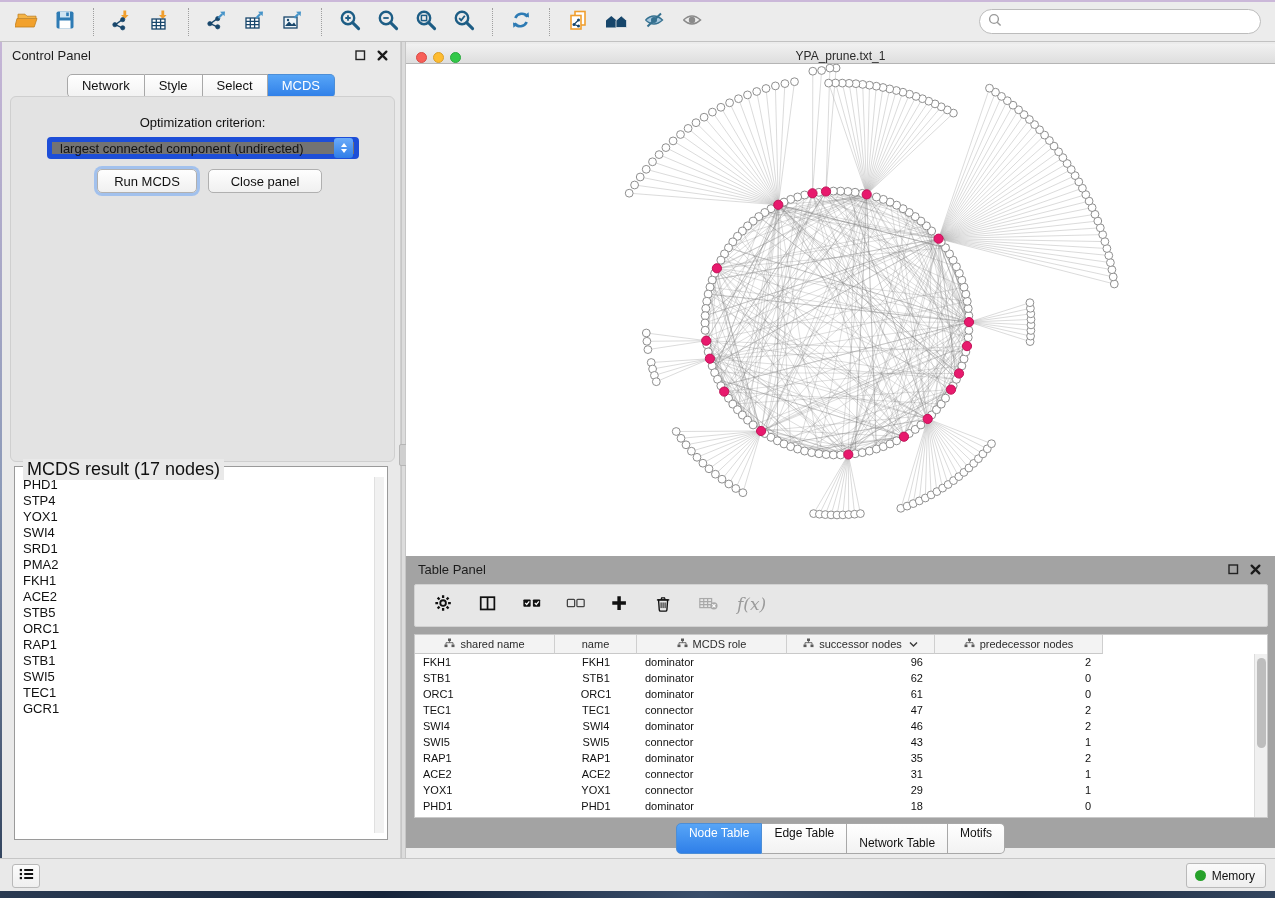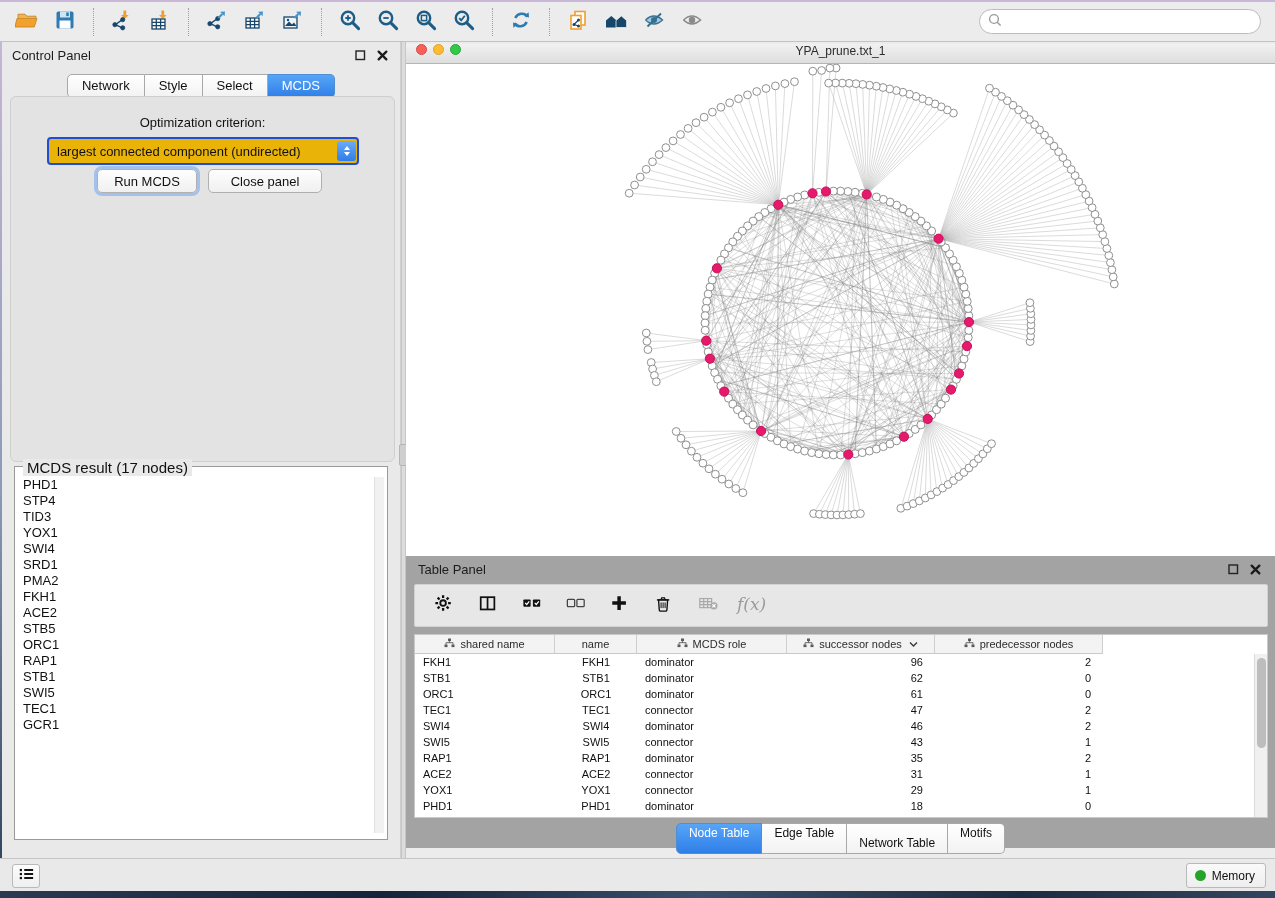--- a/index.html
+++ b/index.html
@@ -38,57 +38,57 @@
   .seg-tab { font-size:13px; color:#111; background:linear-gradient(#ffffff,#f2f2f2);
     border:1px solid #a8a8a8; border-left:none; padding:3px 14px 4px; min-width:56px; text-align:center; }
   .seg-tab:first-child { border-left:1px solid #a8a8a8; border-radius:5px 0 0 5px; }
   .seg-tab:last-child { border-radius:0 5px 5px 0; }
   .seg-tab.active { background:linear-gradient(#57a5f7,#2f7fe8); color:#fff; border-color:#4d8ed6; }
 
   #cp-tabs { position:absolute; left:0; top:32px; width:100%; }
   #cp-box { position:absolute; left:8px; top:54px; width:385px; height:366px;
     background:#e3e3e3; border:1px solid #cfcfcf; border-radius:6px; }
   #opt-label { position:absolute; top:18px; width:100%; text-align:center; font-size:13px; color:#111; }
-  #opt-select { position:absolute; left:36px; top:40px; width:312px; height:28px; background:#eab308;
-    border:2px solid #1d4ed8; border-radius:4px; display:flex; align-items:center; }
+  #opt-select { position:absolute; left:36px; top:40px; width:312px; height:22px; background:#737373;
+    border:5px solid #1d4ed8; border-radius:4px; display:flex; align-items:center; }
   #opt-select .val { flex:1; font-size:13px; padding-left:8px; color:#111; white-space:nowrap; }
   #opt-select .stepper { width:19px; height:20px; margin-right:1px; border-radius:3px;
     background:linear-gradient(#6cacf9,#2f7de8); display:flex; flex-direction:column;
     align-items:center; justify-content:center; gap:2px; }
   .stepper .tri-up { width:0; height:0; border-left:3.5px solid transparent; border-right:3.5px solid transparent; border-bottom:4.5px solid #fff; }
   .stepper .tri-dn { width:0; height:0; border-left:3.5px solid transparent; border-right:3.5px solid transparent; border-top:4.5px solid #fff; }
   .mac-btn { position:absolute; top:72px; height:24px; background:linear-gradient(#fefefe,#f0f0f0);
     border:1px solid #b0b0b0; border-radius:5px; font-size:13px; color:#111;
     display:flex; align-items:center; justify-content:center; }
   #run-btn { left:86px; width:100px; box-shadow:0 0 0 3px rgba(110,165,245,.55); }
   #close-btn { left:197px; width:114px; }
 
   #mcds-fieldset { position:absolute; left:12px; top:424px; width:374px; height:374px;
     border:1px solid #9a9a9a; background:#fff; }
   #mcds-legend { position:absolute; left:8px; top:-8px; background:#e9e9e9;
-    padding:0 4px; font-size:15px; color:#111; }
+    padding:0 4px; font-size:18px; color:#111; }
   #mcds-list { position:absolute; left:4px; top:10px; right:14px; bottom:6px;
     font-size:13px; line-height:16px; color:#111; padding-left:4px; overflow:hidden; }
   #mcds-scroll { position:absolute; right:3px; top:10px; width:10px; bottom:6px;
     background:#f1f1f1; border-left:1px solid #e0e0e0; }
 
   
   #v-split { left:401px; top:42px; width:5px; height:816px; background:#dcdcdc;
     border-left:1px solid #c6c6c6; border-right:1px solid #c6c6c6; }
   #v-split .grip { position:absolute; left:-3px; top:402px; width:9px; height:22px;
     background:#cfcfcf; border:1px solid #b5b5b5; border-radius:2px; }
   #h-split { left:406px; top:563px; width:869px; height:3px; background:#dcdcdc; }
   #h-split .grip { position:absolute; left:423px; top:-3px; width:16px; height:8px;
     background:#cfcfcf; border:1px solid #b5b5b5; border-radius:2px; }
 
   
   #net-frame { left:406px; top:42px; width:869px; height:521px; }
   #net-titlebar { position:absolute; left:0; top:2px; width:869px; height:20px;
     background:linear-gradient(#f1f1f1,#dedede); border-bottom:1px solid #b5b5b5;
-    display:flex; align-items:flex-start; }
+    display:flex; align-items:flex-end; }
   .traffic { width:11px; height:11px; border-radius:50%; margin-left:6px; }
   .t-red { background:#f85f58; border:1px solid #d84a44; margin-left:10px; }
   .t-yel { background:#febc30; border:1px solid #dba02a; }
   .t-grn { background:#32c848; border:1px solid #2aa83e; }
   #net-title { position:absolute; width:100%; text-align:center; font-size:12px; color:#2b2b2b; }
   #net-canvas { position:absolute; left:0; top:22px; width:869px; height:499px; background:#fff; }
 
   
   #table-panel { left:406px; top:556px; width:869px; height:292px; background:#a3a3a3; }
   #tp-toolbar { position:absolute; left:8px; top:28px; width:854px; height:43px;
@@ -324,21 +324,20 @@
     </div>
     <div id="run-btn" class="mac-btn">Run MCDS</div>
     <div id="close-btn" class="mac-btn">Close panel</div>
   </div>
 
   <div id="mcds-fieldset">
     <span id="mcds-legend">MCDS result (17 nodes)</span>
     <div id="mcds-list">
         <div>PHD1</div>
         <div>STP4</div>
-        <div>TID3</div>
         <div>YOX1</div>
         <div>SWI4</div>
         <div>SRD1</div>
         <div>PMA2</div>
         <div>FKH1</div>
         <div>ACE2</div>
         <div>STB5</div>
         <div>ORC1</div>
         <div>RAP1</div>
         <div>STB1</div>

